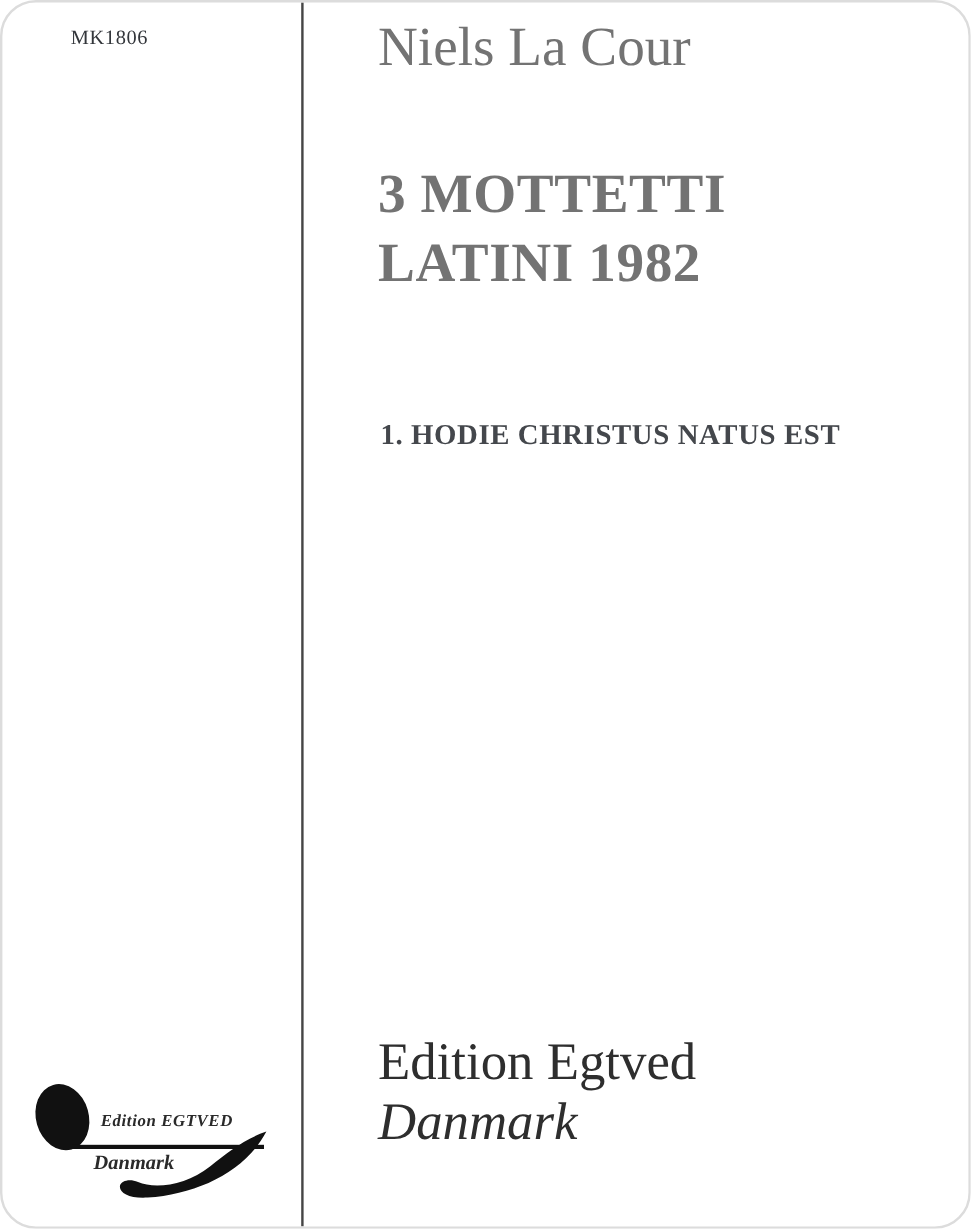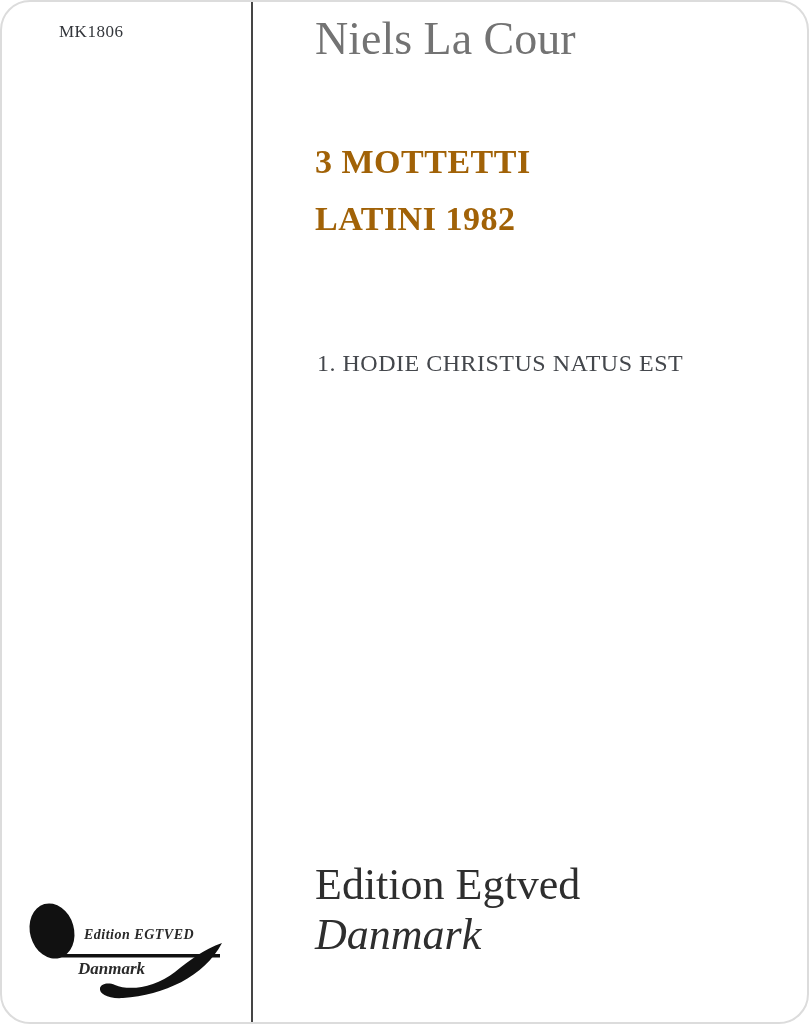--- a/index.html
+++ b/index.html
@@ -40,32 +40,32 @@
     left: 313px;
     top: 10px;
     font-size: 46px;
     color: #737373;
     white-space: nowrap;
   }
   .work-title {
     position: absolute;
     left: 313px;
     top: 131px;
-    font-size: 34px;
+    font-size: 46px;
     font-weight: bold;
     line-height: 57px;
-    color: #a16207;
+    color: #737373;
     letter-spacing: 0.5px;
   }
   .movement {
     position: absolute;
     left: 315px;
     top: 348px;
     font-size: 24px;
-    font-weight: normal;
+    font-weight: bold;
     color: #44474c;
     letter-spacing: 0.5px;
     white-space: nowrap;
   }
   .publisher {
     position: absolute;
     left: 313px;
     top: 858px;
     font-size: 44px;
     line-height: 50px;

